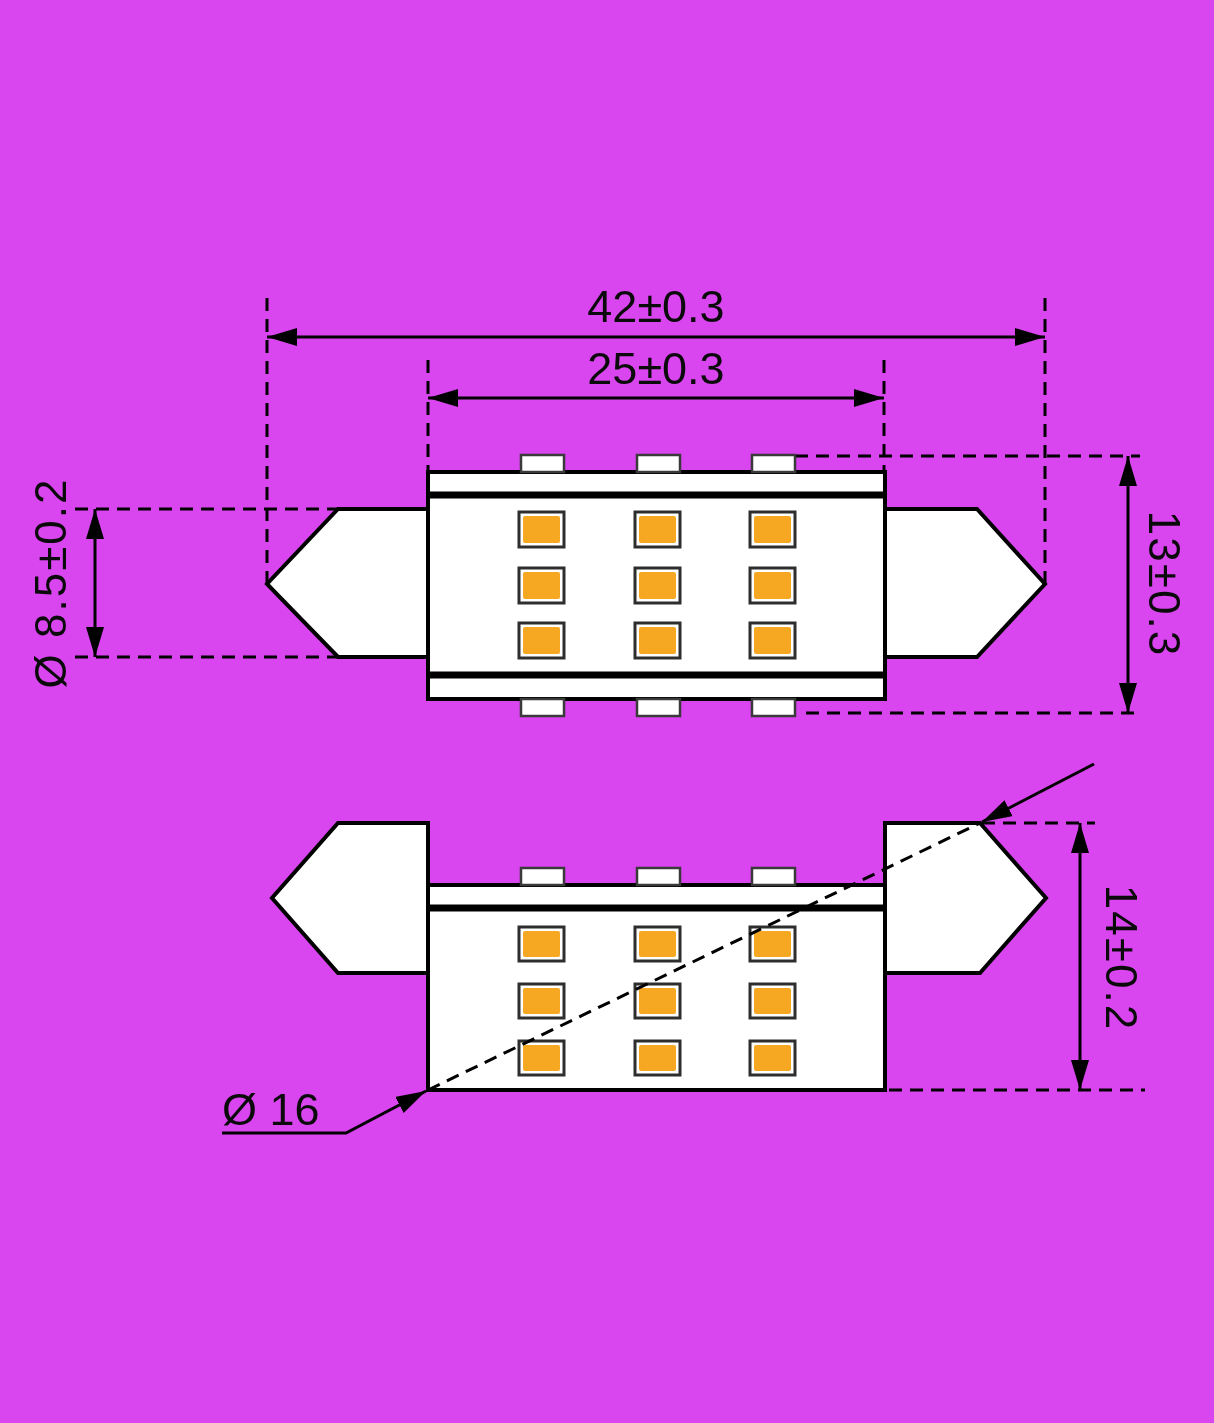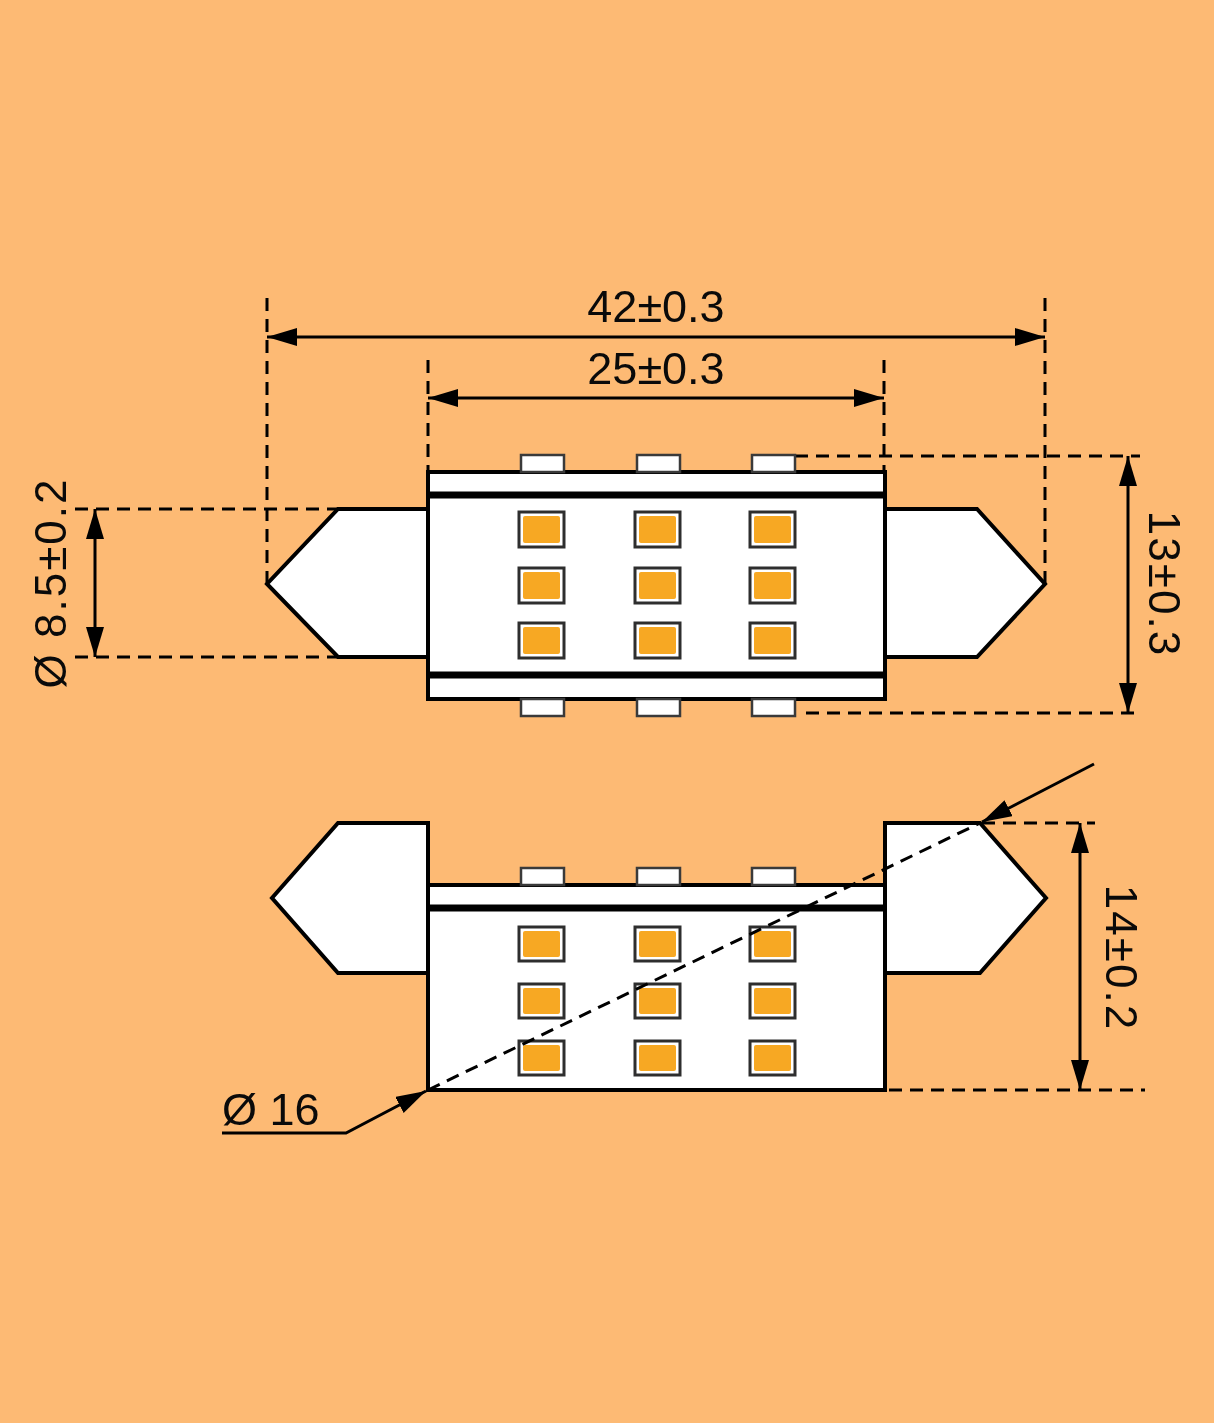--- a/index.html
+++ b/index.html
@@ -1,16 +1,16 @@
 <!DOCTYPE html>
 <html><head>
 <meta charset="utf-8">
 <style>
   html,body{margin:0;padding:0;background:#ffffff;}
-  .page{width:1214px;height:1423px;background:#fdba74;position:relative;overflow:hidden;}
+  .page{width:1214px;height:1423px;background:#d946ef;position:relative;overflow:hidden;}
   svg{display:block;}
   .shape{fill:#ffffff;stroke:#000000;stroke-width:4;stroke-linejoin:miter;}
   .thick{stroke:#000000;stroke-width:7;}
   .tab{fill:#ffffff;stroke:#3a3a3a;stroke-width:2.5;}
   .led-frame{fill:#ffffff;stroke:#2e2e2e;stroke-width:3;}
   .dash{stroke:#000000;stroke-width:3;stroke-dasharray:13 8;fill:none;}
   .dim{stroke:#000000;stroke-width:3;fill:none;}
   .lead{stroke:#000000;stroke-width:3;fill:none;}
   .t{font-family:"Liberation Sans","DejaVu Sans",sans-serif;font-size:45px;fill:#0a0a0a;text-anchor:middle;}
   .tv{font-family:"Liberation Sans","DejaVu Sans",sans-serif;font-size:44px;fill:#0a0a0a;text-anchor:middle;letter-spacing:2px;}

